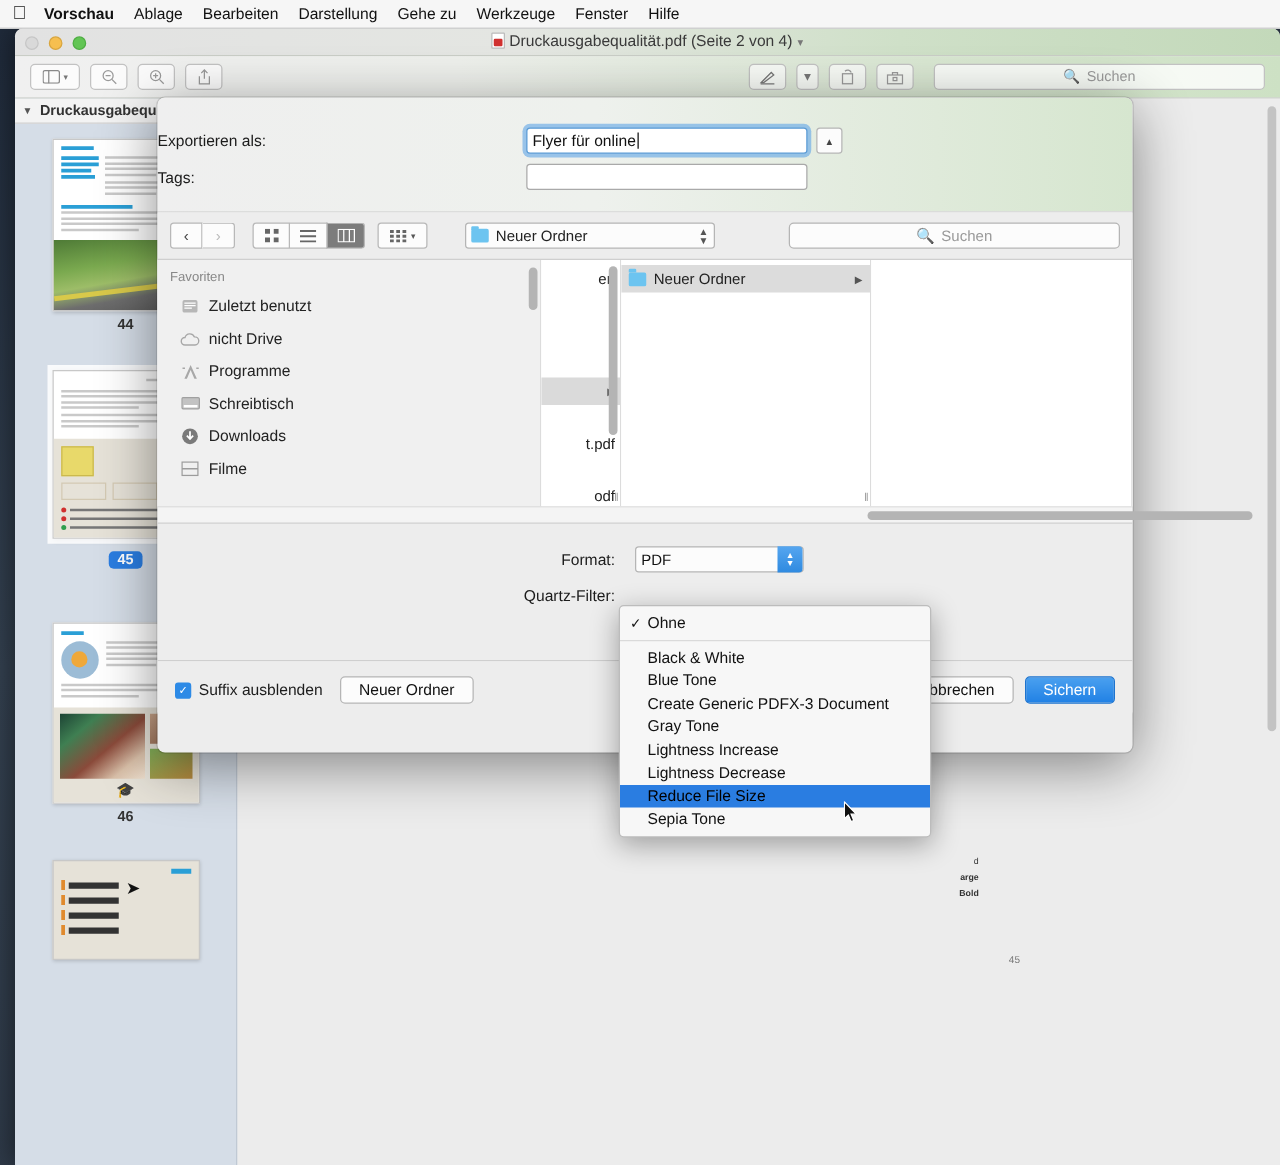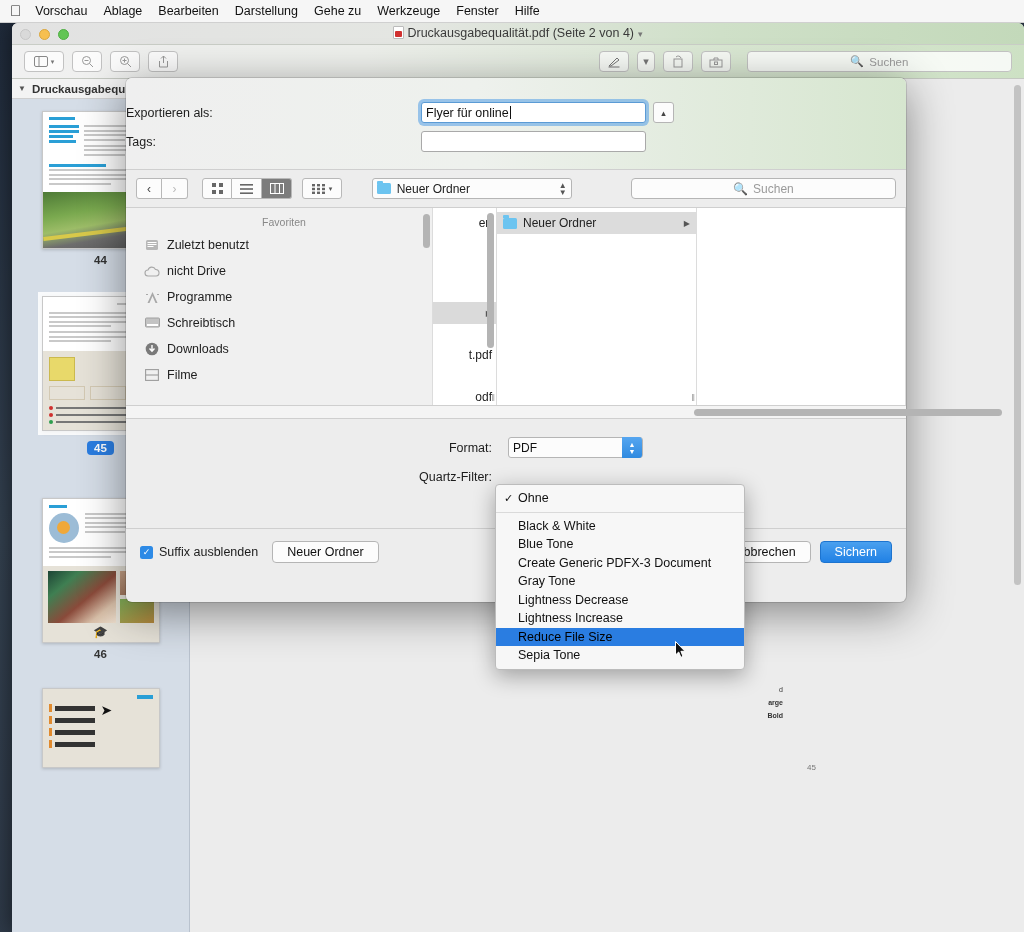--- a/index.html
+++ b/index.html
@@ -21,21 +21,21 @@
     border-bottom: 1px solid #d0d0d0;
     z-index: 60;
   }
   .menubar .apple {
     font-size: 15px; line-height: 1; color: #222; margin-right: 14px;
     padding-bottom: 2px;
   }
   .menubar .mi {
     font-size: 12.5px; color: #111; margin-right: 16px; white-space: nowrap;
   }
-  .menubar .mi.bold { font-weight: normal; }
+  .menubar .mi.bold { font-weight: bold; }
 
   
   .desktop {
     position: absolute; top: 23px; left: 0; width: 1024px; height: 909px;
     background: linear-gradient(160deg,#1f2a3a 0%,#33404f 40%,#2a3442 100%);
   }
 
   
   .window {
     position: absolute; top: 23px; left: 12px;
@@ -261,21 +261,21 @@
     width: 265px; height: 21px; background: #fcfcfc; border: 1px solid #b5b5b5;
     border-radius: 4px; display: flex; align-items: center; justify-content: center;
     font-size: 12px; color: #9a9a9a; margin-left: auto;
   }
 
   .dlg-browser {
     height: 198px; display: flex; background: #fff; position: relative;
     border-bottom: 1px solid #cfcfcf;
   }
   .col {
-    border-right: 1px solid #dcdcdc; position: relative; overflow: hidden; text-align: center;
+    border-right: 1px solid #dcdcdc; position: relative; overflow: hidden;
   }
   .col.sidebar { width: 307px; background: #f0f0f0; padding-top: 8px; }
   .sb-group {
     font-size: 10.5px; color: #888; padding: 0 0 4px 10px; font-weight: normal;
   }
   .sb-item {
     display: flex; align-items: center; height: 26px; padding-left: 18px;
     font-size: 12.5px; color: #222;
   }
   .sb-ic {
@@ -915,25 +915,25 @@
   <div class="menu-item">
     <span class="tick"></span>
     <span>Create Generic PDFX-3 Document</span>
   </div>
   <div class="menu-item">
     <span class="tick"></span>
     <span>Gray Tone</span>
   </div>
   <div class="menu-item">
     <span class="tick"></span>
-    <span>Lightness Decrease</span>
+    <span>Lightness Increase</span>
   </div>
   <div class="menu-item">
     <span class="tick"></span>
-    <span>Lightness Increase</span>
+    <span>Lightness Decrease</span>
   </div>
   <div class="menu-item hl">
     <span class="tick"></span>
     <span>Reduce File Size</span>
   </div>
   <div class="menu-item">
     <span class="tick"></span>
     <span>Sepia Tone</span>
   </div>
 </div>

